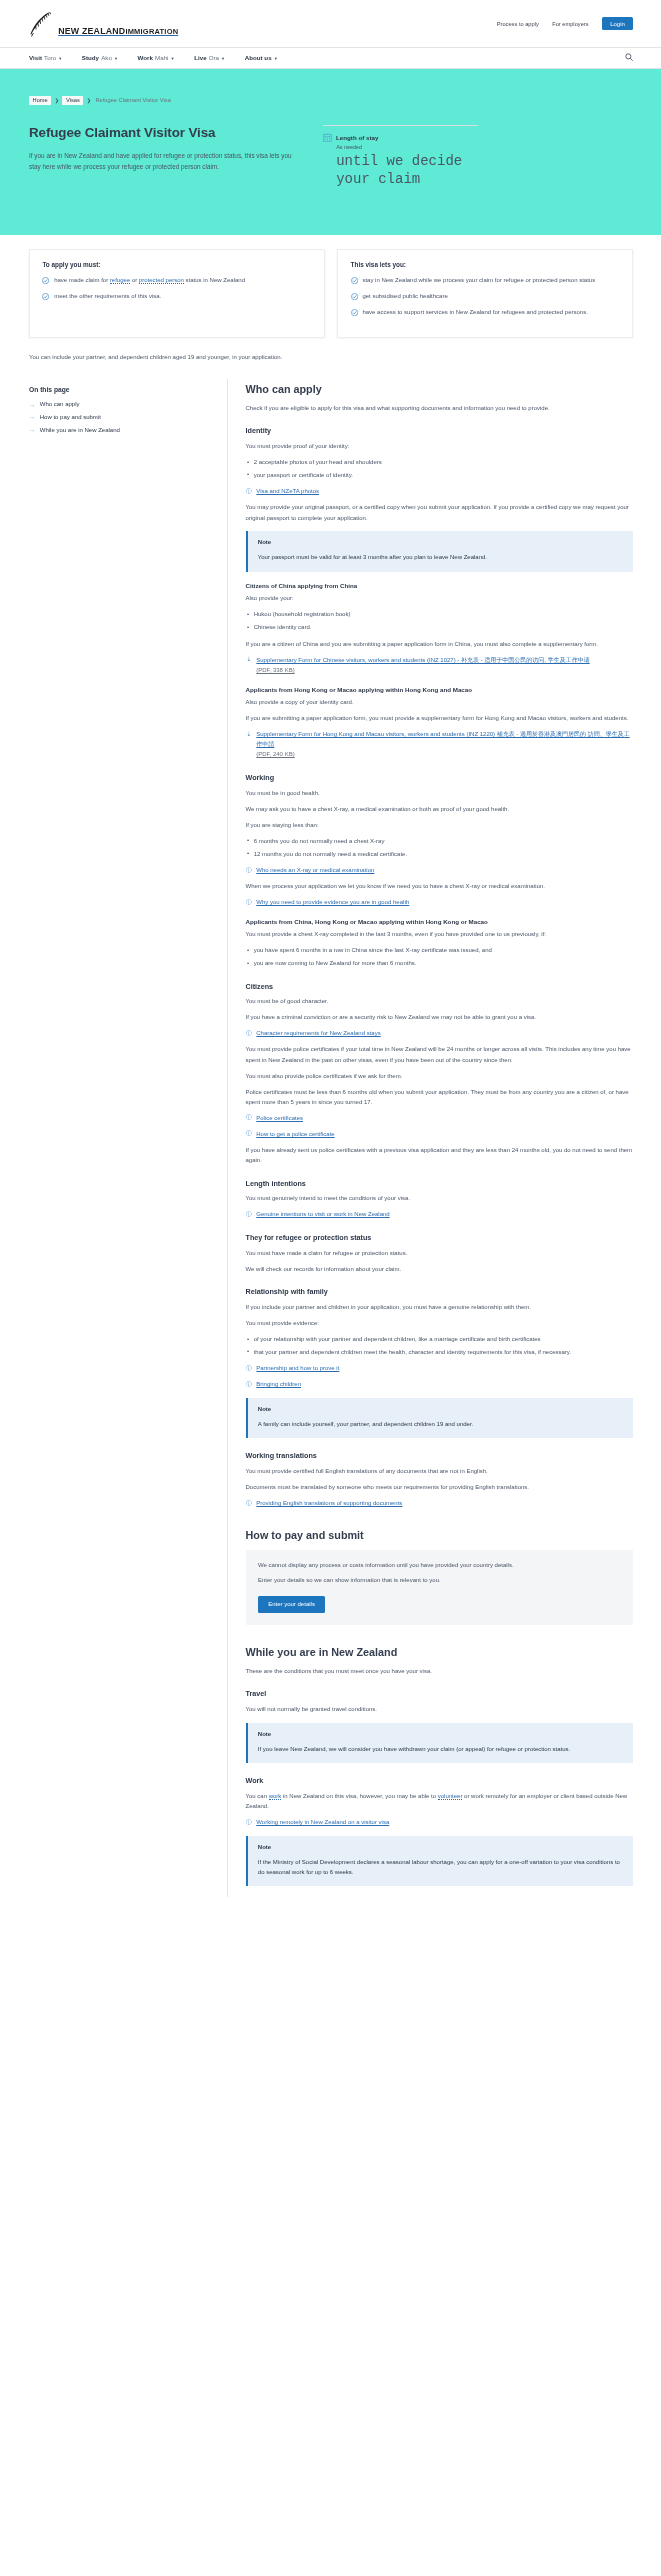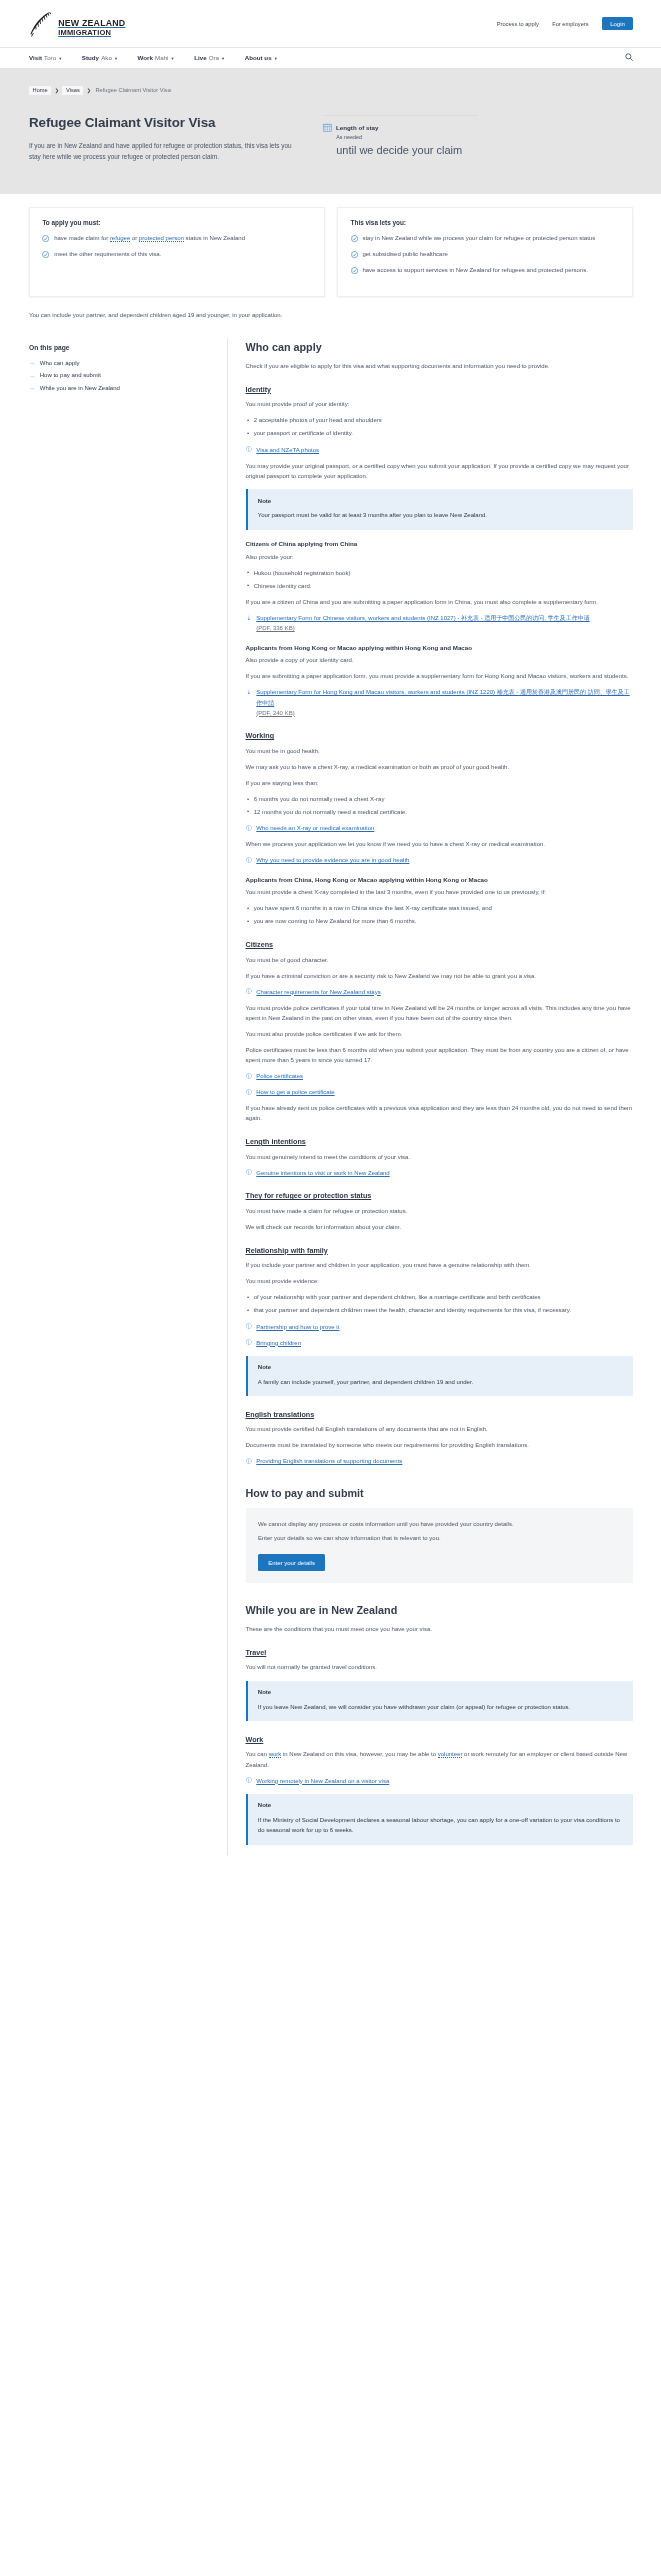--- a/index.html
+++ b/index.html
@@ -16,21 +16,21 @@
   
   .topbar {
     height: 47px;
     display: flex;
     align-items: center;
     padding: 0 29px 0 29px;
     background: #fff;
   }
   .logo-wrap { display: flex; align-items: flex-end; gap: 5.2px; }
   .fern { width: 24px; height: 27px; flex: none; }
-  .logo-text { display: flex; flex-direction: column; line-height: 1.0; padding-bottom: 1px;}
+  .logo-text { display: flex; line-height: 1.0; padding-bottom: 1px;}
   .logo-l1 { font-size: 8.8px; font-weight: bold; letter-spacing: 0.2px; color: #231f20; }
   .logo-l2 { font-size: 7.5px; font-weight: bold; letter-spacing: 0.2px; color: #231f20; margin-top: 1px;}
   .topbar-right { margin-left: auto; display: flex; align-items: center; gap: 13.4px; }
   .util-link { font-size: 5.7px; color: #3d4552; text-decoration: none; }
   .login-btn {
     background: #1d76bd; color: #fff; font-size: 6px;
     padding: 3.6px 8.2px; border-radius: 1.5px; border: none; cursor: pointer;
     font-family: "Liberation Sans", sans-serif;
   }
 
@@ -47,21 +47,21 @@
   .nav-item {
     display: flex; align-items: baseline; gap: 2.1px;
     margin-right: 19.6px; font-size: 6.2px; cursor: pointer;
   }
   .nav-en { font-weight: bold; color: #2d3748; }
   .nav-mi { color: #6b7280; }
   .caret { font-size: 4.1px; color: #4a5568; position: relative; top: -0.5px; }
   .nav-search { margin-left: auto; cursor: pointer; }
 
   
-  .hero-band { background: #e5e5e5; padding: 8px 29px; }
+  .hero-band { background: #5eead4; padding: 18px 29px; }
   .breadcrumb {
     display: flex; align-items: center; gap: 3.6px;
     font-size: 5.7px; padding: 9.3px 0 7.2px 0;
   }
   .crumb { background: #f7f7f7; padding: 1.5px 3.6px; color: #2d3748; text-decoration: none; }
   .crumb-sep { color: #4a5568; font-size: 4.6px; font-weight: bold; }
   .crumb-cur { color: #6b7280; padding: 1.5px 1px; }
 
   .hero { display: flex; padding: 13.4px 0 19.6px 0; }
   .hero-left { width: 289px; padding-right: 20.6px; }
@@ -71,21 +71,21 @@
   .hero-right { flex: 1; padding-left: 5.2px; }
   .fact-grid { display: flex; flex-wrap: wrap; }
   .fact {
     width: 50%; border-top: 0.5px solid #d9dde2;
     padding: 6.7px 8.2px 9.3px 0;
   }
   .fact-head { display: flex; align-items: center; gap: 4.1px; }
   .fact-ico { width: 8.8px; height: 8.8px; flex: none; }
   .fact-label { font-size: 6.2px; font-weight: bold; color: #2d3748; }
   .fact-sub { font-size: 5.4px; color: #4a5568; margin: 2.1px 0 0 13px; }
-  .fact-value { font-size: 11px; color: #4a5568; margin: 2.6px 0 0 13px; line-height: 1.28; }
+  .fact-value { font-size: 14px; color: #4a5568; margin: 2.6px 0 0 13px; line-height: 1.28; font-family: Liberation Mono, monospace; }
 
   
   .cards-band { background: #fff; padding: 0 29px; position: relative; }
   .cards-band::before{
     content:""; position:absolute; left:0; right:0; top:0; height:0;
   }
   .cards { display: flex; gap: 12.4px; padding-top: 13.4px; }
   .card {
     flex: 1; background: #fff; border: 0.5px solid #eceef1;
     box-shadow: 0 0.5px 2.1px rgba(0,0,0,.09);
@@ -110,21 +110,21 @@
     display: flex; align-items: center; gap: 4.6px;
     font-size: 6px; color: #2d3748; margin-bottom: 5.7px;
     text-decoration: none; cursor: pointer;
   }
   .toc-arrow { color: #5b9bd5; font-size: 6.2px; }
 
   .content { flex: 1; border-left: 0.5px solid #e2e4e8; padding-left: 17.5px; }
 
   h2.sec { font-size: 10.8px; font-weight: bold; color: #343e4e; margin: 3.1px 0 8.2px 0; }
   h2.sec.spaced { margin-top: 20.6px; }
-  h3.sub { font-size: 7.2px; font-weight: bold; color: #2d3748; margin: 13.4px 0 5.7px 0; text-decoration: underline; }
+  h3.sub { font-size: 7.2px; font-weight: bold; color: #2d3748; margin: 13.4px 0 5.7px 0; }
   h4.subsub { font-size: 6.2px; font-weight: bold; color: #2d3748; margin: 10.3px 0 4.6px 0; }
   p.t { font-size: 6px; line-height: 1.72; color: #4a5568; margin-bottom: 5.7px; }
   ul.b { list-style: none; margin: 0 0 6.2px 0; }
   ul.b li {
     font-size: 6px; line-height: 1.72; color: #4a5568;
     padding-left: 8.2px; position: relative; margin-bottom: 2.6px;
   }
   ul.b li::before {
     content: "•"; position: absolute; left: 1.5px; top: -0.5px; color: #4a5568;
   }
@@ -430,21 +430,21 @@
     </a>
     <a class="ilink" href="#">
       <span class="gi">ⓘ</span>
       <span class="lt">Bringing children</span>
     </a>
     <div class="note">
       <div class="note-title">Note</div>
       <div class="note-body">A family can include yourself, your partner, and dependent children 19 and under.</div>
     </div>
 
-    <h3 class="sub">English translations</h3>
+    <h3 class="sub">Working translations</h3>
     <p class="t">You must provide certified full English translations of any documents that are not in English.</p>
     <p class="t">Documents must be translated by someone who meets our requirements for providing English translations.</p>
     <a class="ilink" href="#">
       <span class="gi">ⓘ</span>
       <span class="lt">Providing English translations of supporting documents</span>
     </a>
 
     <h2 class="sec spaced">How to pay and submit</h2>
     <div class="grey-box">
       <p>We cannot display any process or costs information until you have provided your country details.</p>

